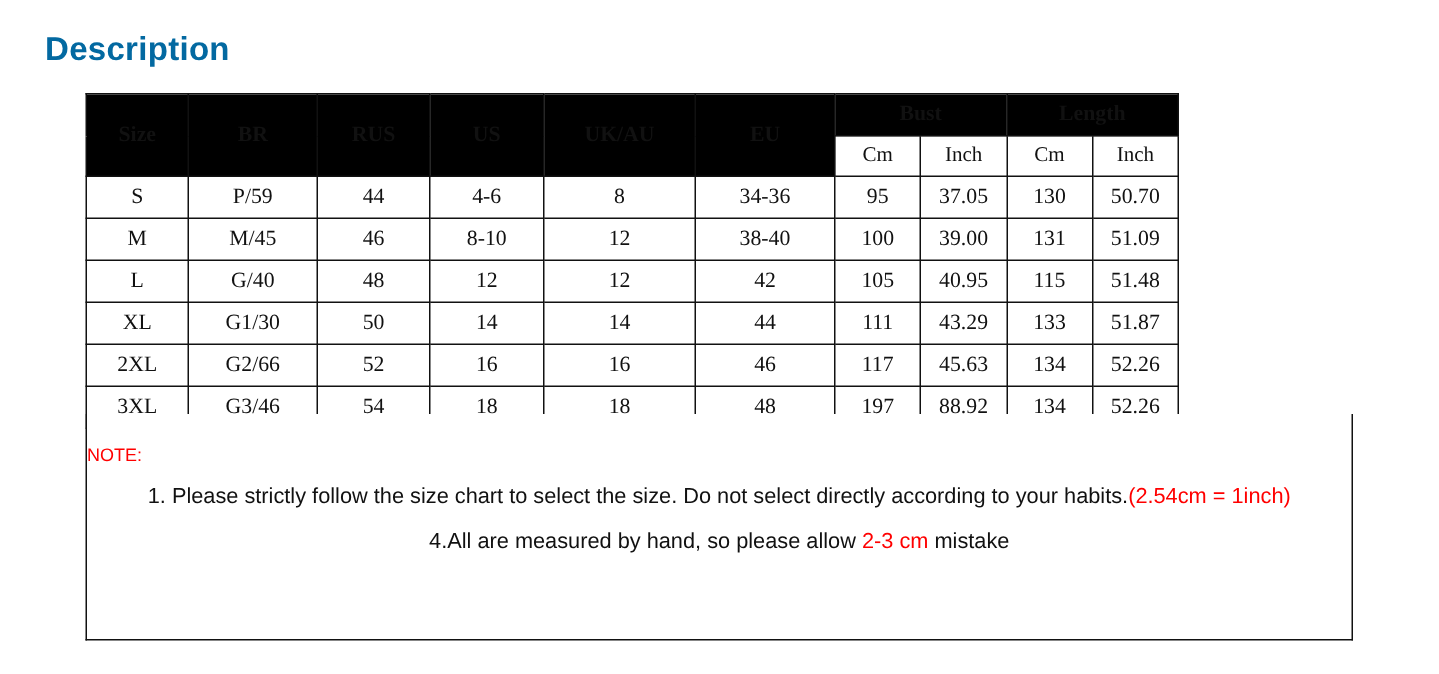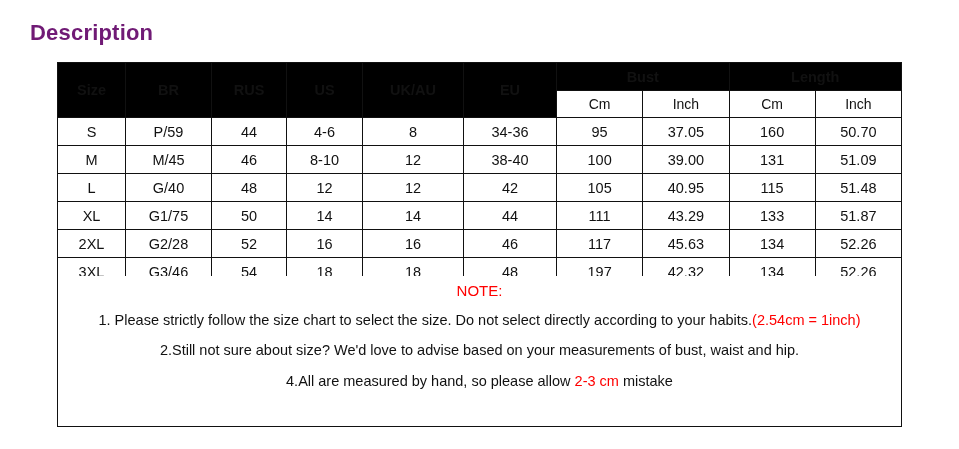--- a/index.html
+++ b/index.html
@@ -19,33 +19,34 @@
     width: 959px;
     height: 449px;
     box-sizing: border-box;
   }
   .title {
     position: absolute;
     left: 30px;
     top: 20px;
     font-size: 22px;
     font-weight: bold;
-    color: #701a75;
+    color: #0369a1;
     letter-spacing: 0.2px;
   }
   .table-wrap {
     position: absolute;
     left: 57px;
     top: 62px;
     width: 845px;
   }
   table.size-table {
     border-collapse: collapse;
-    width: 845px;
+    width: 729px;
     table-layout: fixed;
+    font-family: Liberation Serif, serif;
   }
   table.size-table th,
   table.size-table td {
     border: 1px solid #111111;
     text-align: center;
     font-size: 14.5px;
     color: #111111;
     padding: 0;
     height: 27px;
     vertical-align: middle;
@@ -74,24 +75,24 @@
     left: 57px;
     top: 276px;
     width: 845px;
     height: 151px;
     border: 1px solid #111111;
     border-top: none;
     box-sizing: border-box;
     background: #ffffff;
   }
   .note-title {
-    text-align: center;
+    text-align: left;
     color: #ff0000;
-    font-size: 15px;
-    margin-top: 6px;
+    font-size: 12px;
+    margin-top: 20px;
   }
   .note-line {
     text-align: center;
     font-size: 14.5px;
     color: #111111;
     margin-top: 13px;
     padding: 0 16px;
     line-height: 1.2;
   }
   .red {
@@ -139,21 +140,21 @@
       <tbody>
         <tr>
           <td>S</td>
           <td>P/59</td>
           <td>44</td>
           <td>4-6</td>
           <td>8</td>
           <td>34-36</td>
           <td>95</td>
           <td>37.05</td>
-          <td>160</td>
+          <td>130</td>
           <td>50.70</td>
         </tr>
         <tr>
           <td>M</td>
           <td>M/45</td>
           <td>46</td>
           <td>8-10</td>
           <td>12</td>
           <td>38-40</td>
           <td>100</td>
@@ -168,58 +169,57 @@
           <td>12</td>
           <td>12</td>
           <td>42</td>
           <td>105</td>
           <td>40.95</td>
           <td>115</td>
           <td>51.48</td>
         </tr>
         <tr>
           <td>XL</td>
-          <td>G1/75</td>
+          <td>G1/30</td>
           <td>50</td>
           <td>14</td>
           <td>14</td>
           <td>44</td>
           <td>111</td>
           <td>43.29</td>
           <td>133</td>
           <td>51.87</td>
         </tr>
         <tr>
           <td>2XL</td>
-          <td>G2/28</td>
+          <td>G2/66</td>
           <td>52</td>
           <td>16</td>
           <td>16</td>
           <td>46</td>
           <td>117</td>
           <td>45.63</td>
           <td>134</td>
           <td>52.26</td>
         </tr>
         <tr>
           <td>3XL</td>
           <td>G3/46</td>
           <td>54</td>
           <td>18</td>
           <td>18</td>
           <td>48</td>
           <td>197</td>
-          <td>42.32</td>
+          <td>88.92</td>
           <td>134</td>
           <td>52.26</td>
         </tr>
       </tbody>
     </table>
   </div>
 
   <div class="note-box">
     <div class="note-title">NOTE:</div>
     <div class="note-line"><span>1. Please strictly follow the size chart to select the size. Do not select directly according to your habits.</span><span class="red">(2.54cm = 1inch)</span></div>
-    <div class="note-line">2.Still not sure about size? We'd love to advise based on your measurements of bust, waist and hip.</div>
     <div class="note-line"><span>4.All are measured by hand, so please allow </span><span class="red">2-3 cm</span><span> mistake</span></div>
   </div>
 
 </div>
 
 </body></html>

